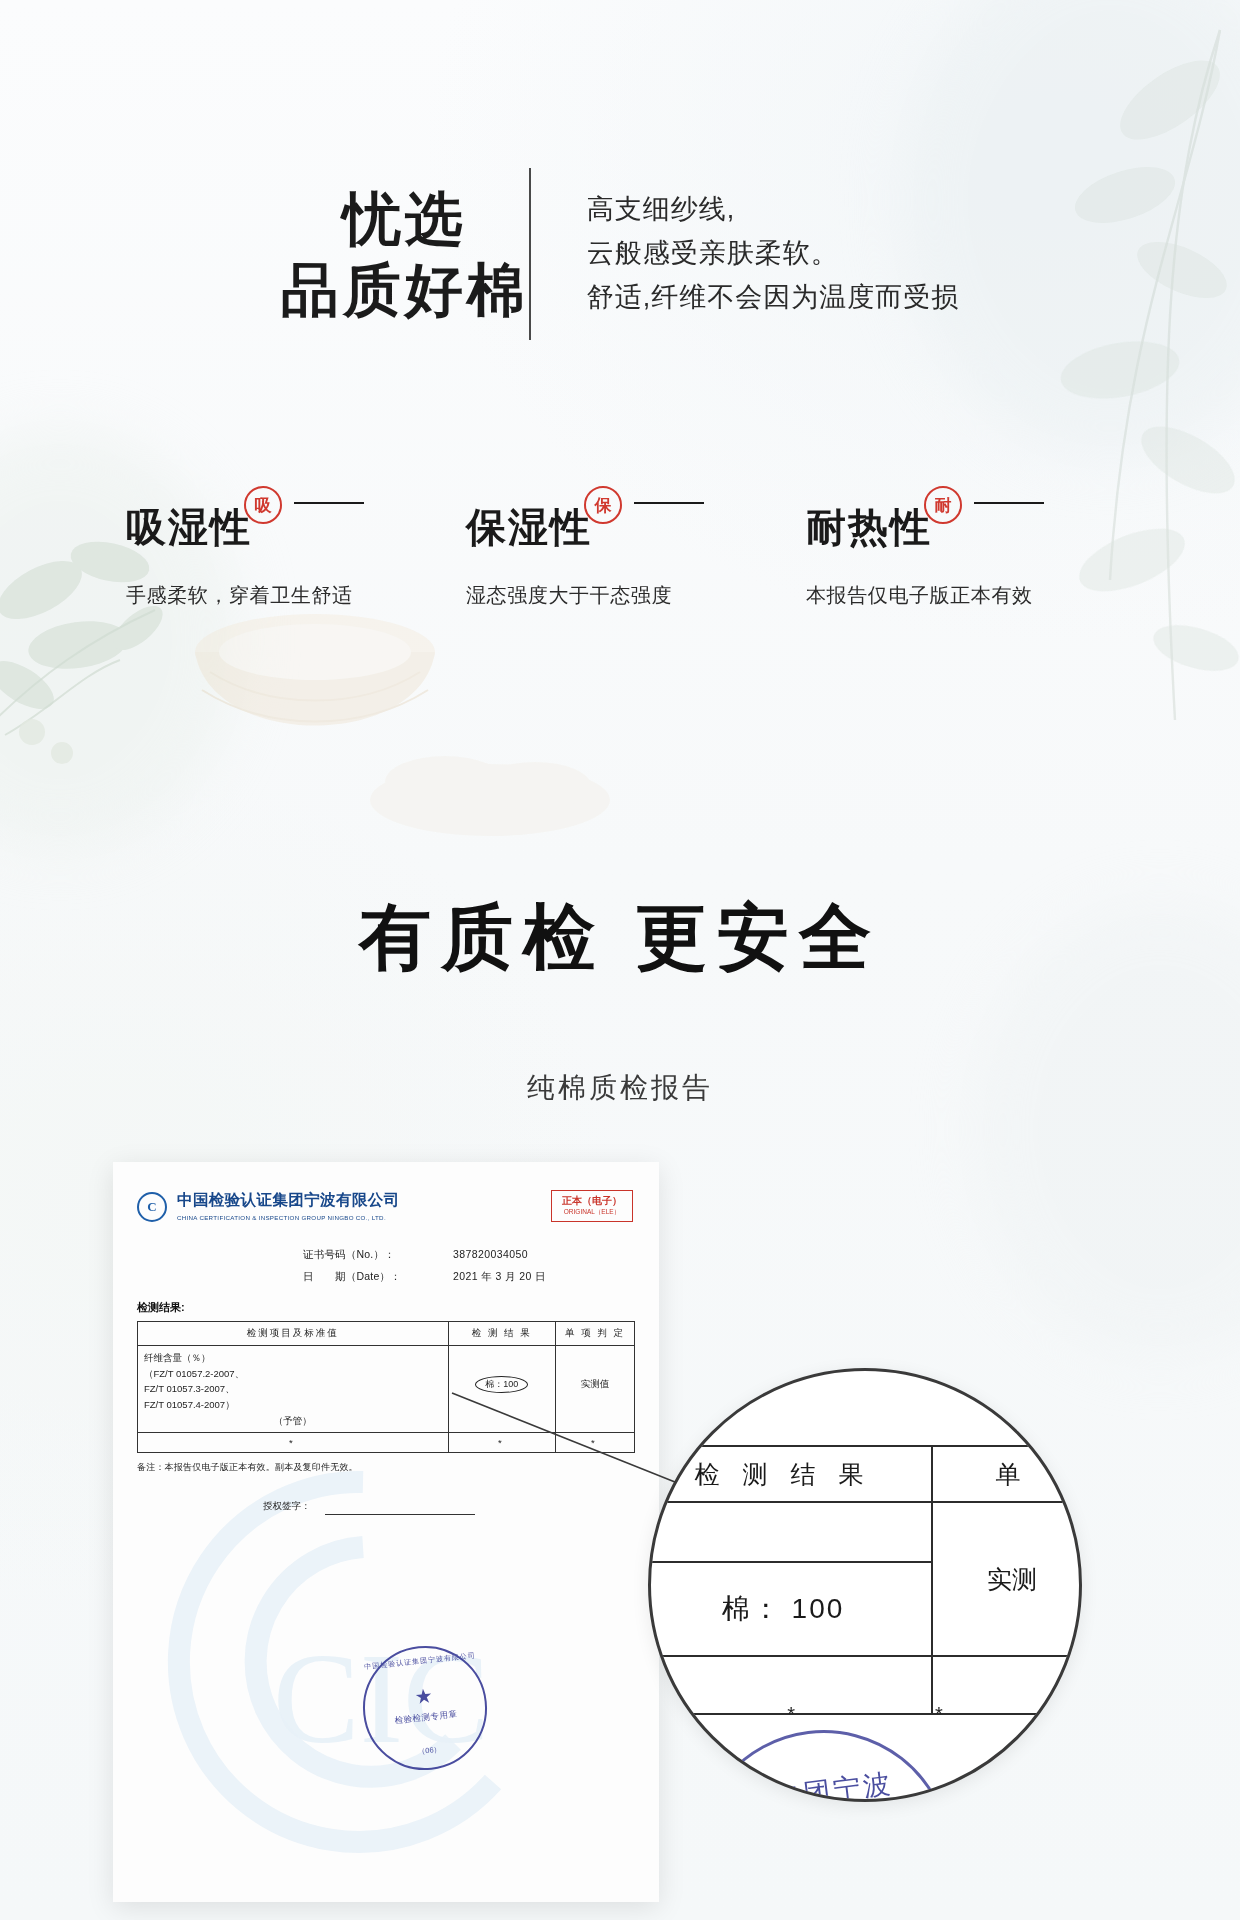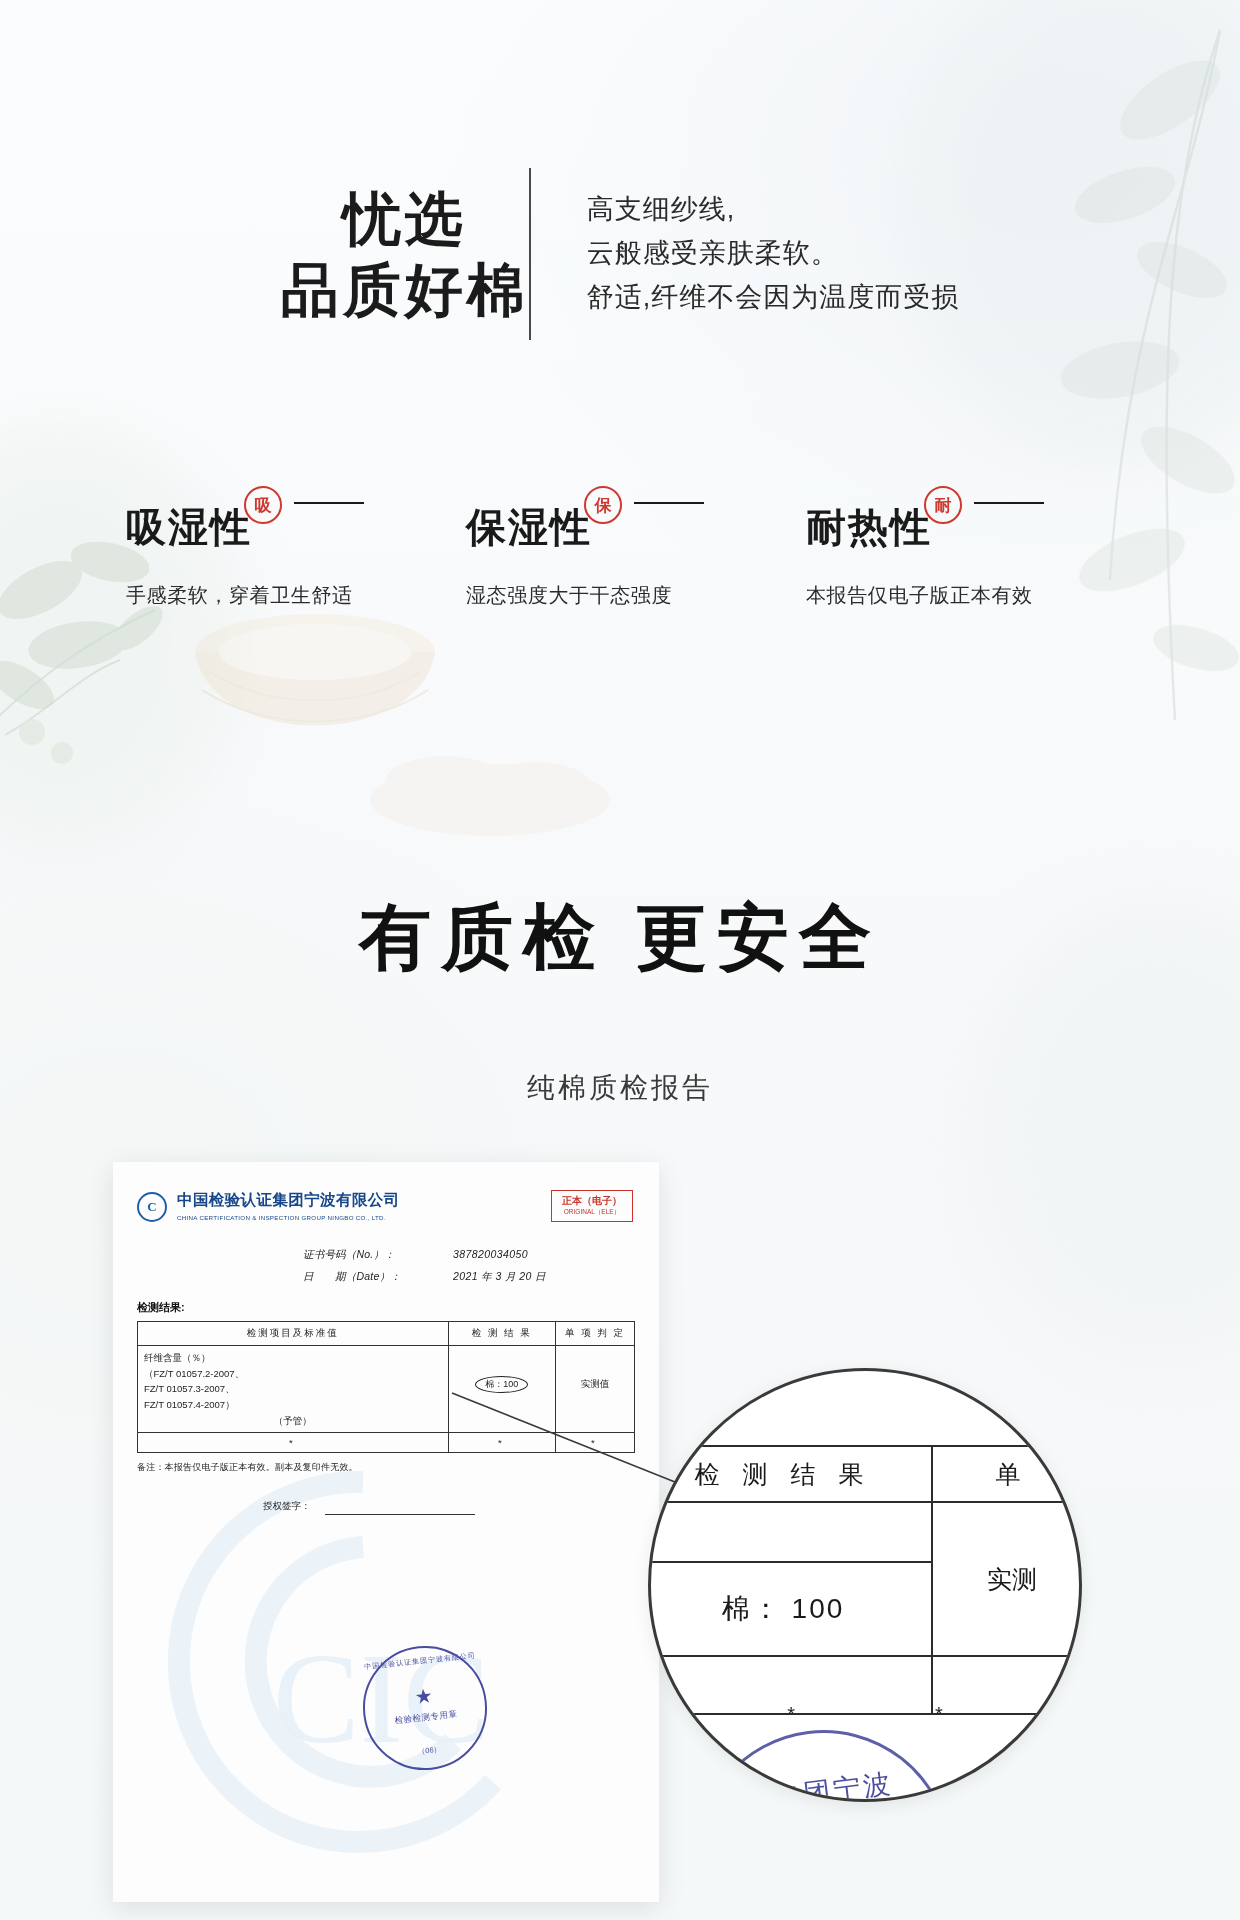--- a/index.html
+++ b/index.html
@@ -210,21 +210,20 @@
     line-height: 1.25;
   }
   .cert-original .l1 { font-size: 10px; color:#c9342a; font-weight: 700;}
   .cert-original .l2 { font-size: 6.5px; color:#c9342a;}
 
   .cert-meta {
     margin: 26px 26px 0 auto;
     width: 330px;
     font-size: 10.5px;
     color: #222;
-    font-style: italic;
   }
   .cert-meta-row {
     display: flex;
     margin-bottom: 8px;
   }
   .cert-meta-label { width: 150px; letter-spacing: .2px;}
   .cert-meta-value { letter-spacing: .4px; text-align: right;}
 
   .cert-results-label {
     margin: 16px 0 6px 24px;

